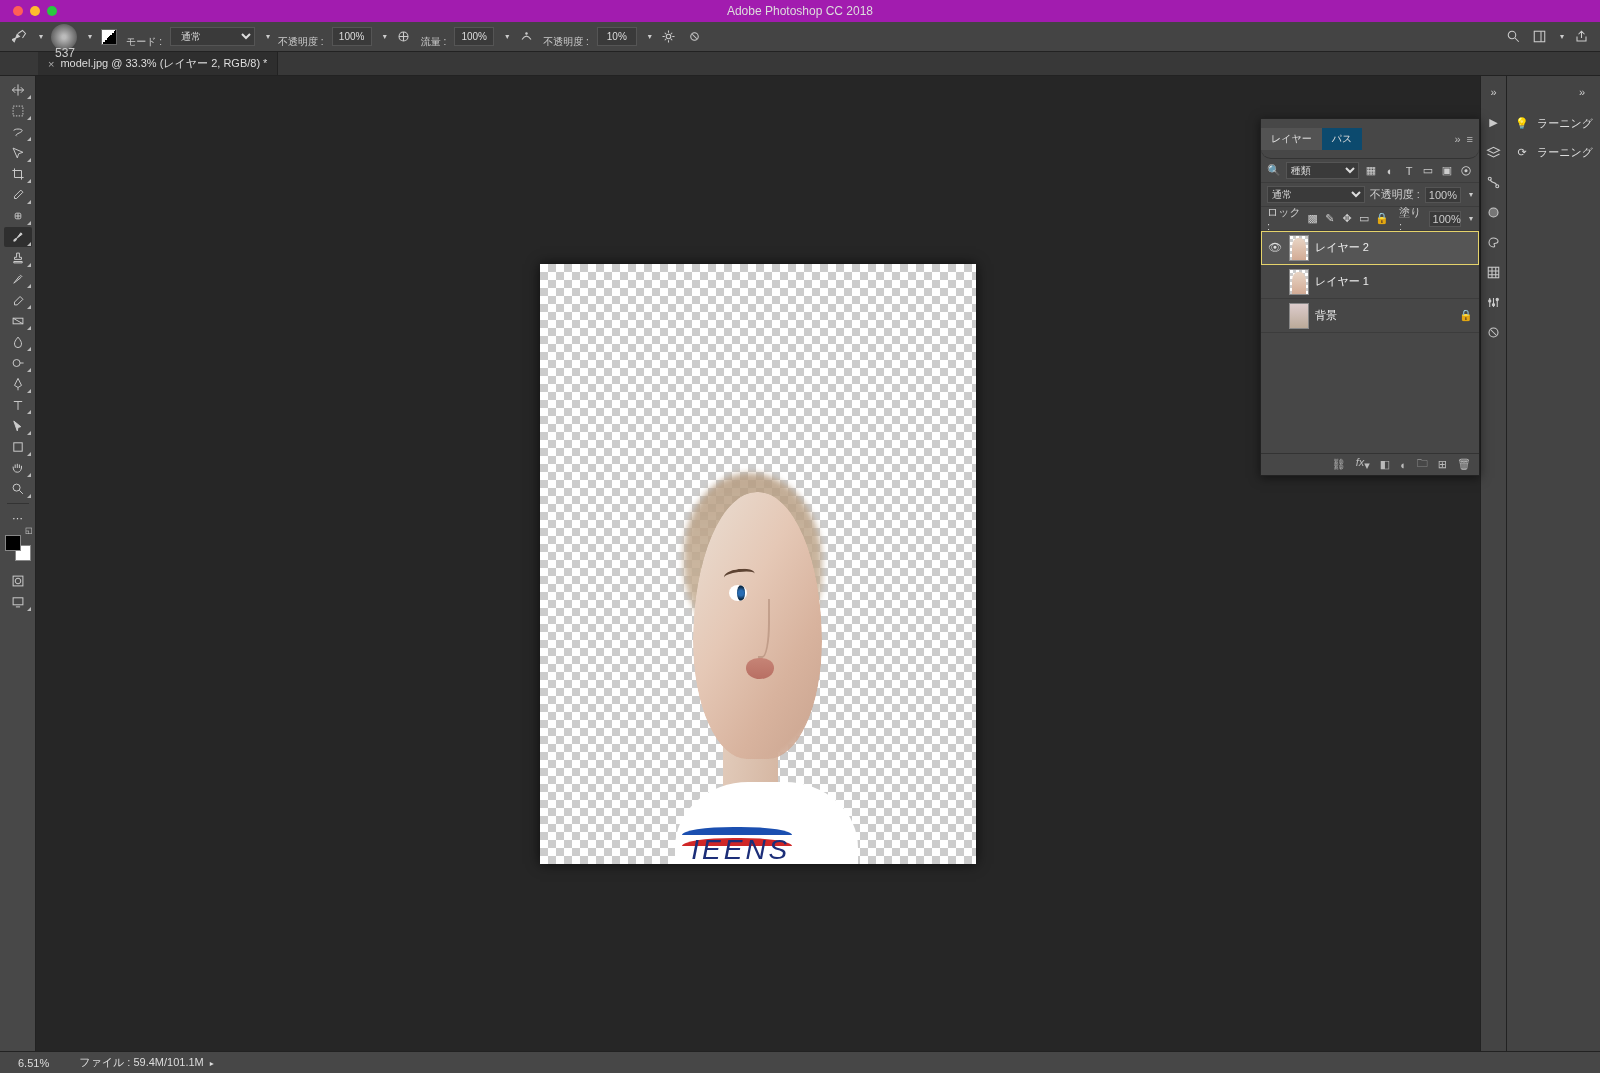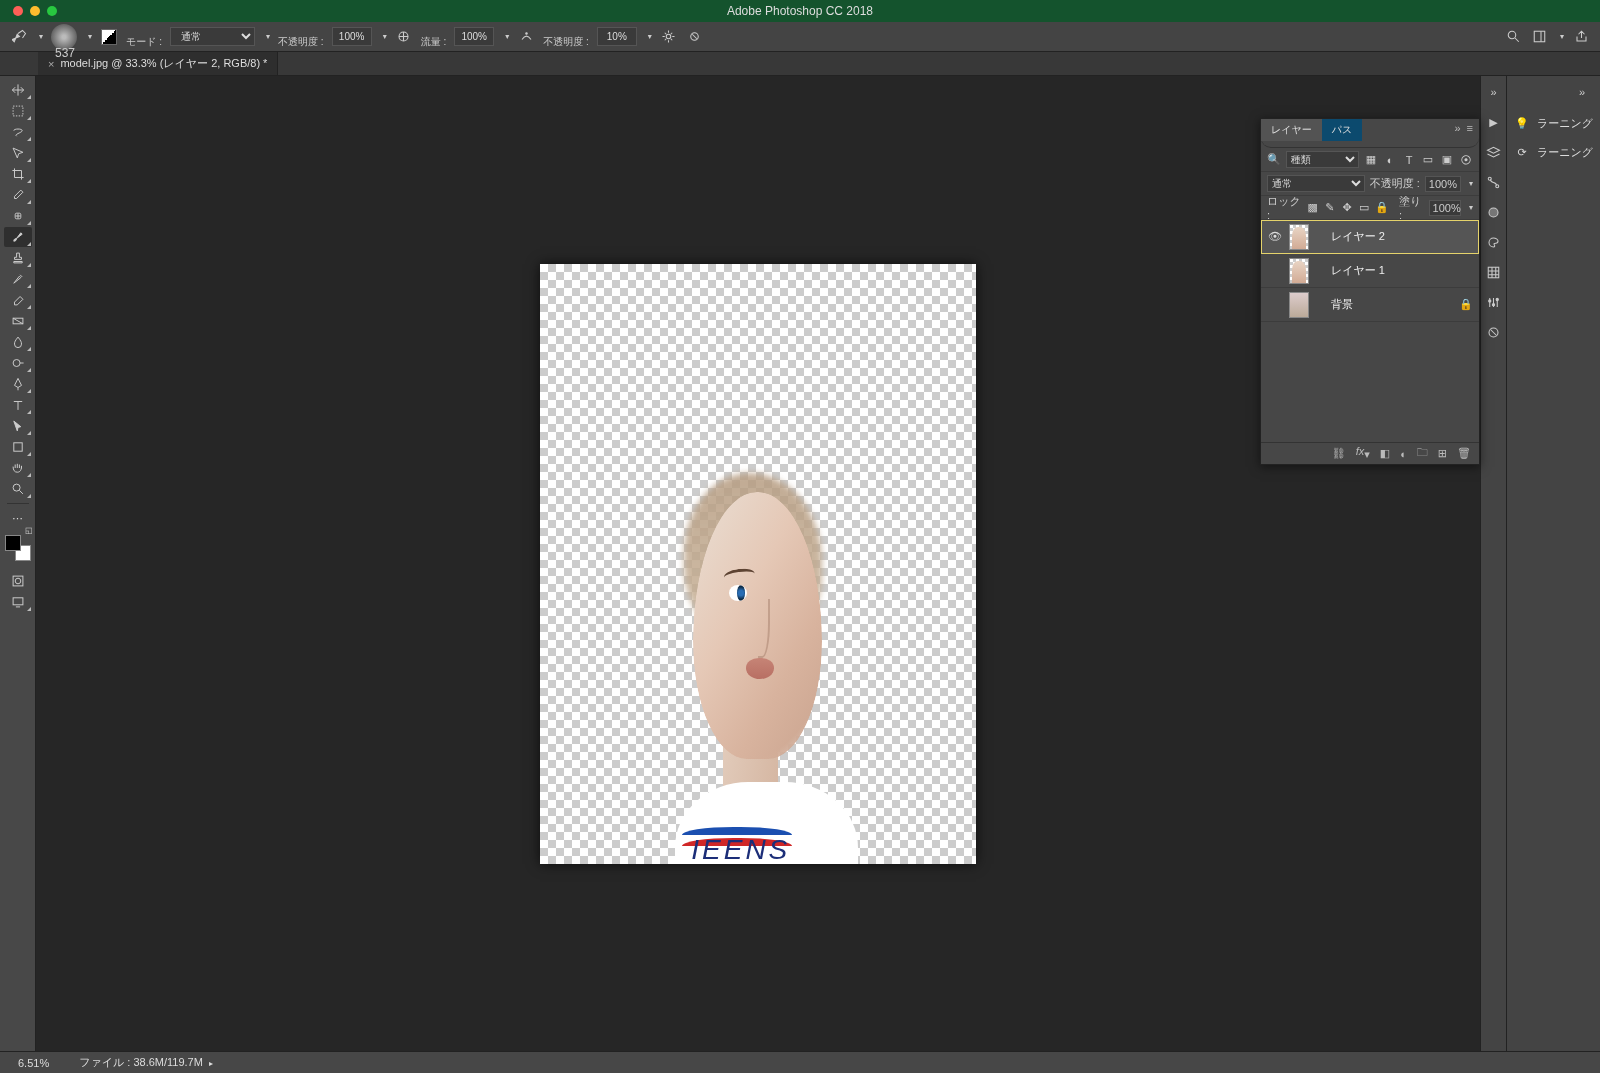--- a/index.html
+++ b/index.html
@@ -1,18 +1,18 @@
 <!DOCTYPE html>
 <html><head>
 <meta charset="utf-8">
 <style>
   * { box-sizing: border-box; margin: 0; padding: 0; font-family: "Helvetica Neue", Arial, sans-serif; font-size: 11px; }
   body { background: #2e2e2e; width: 1600px; height: 1073px; overflow: hidden; color: #ccc; position: relative; }
   
-  .titlebar { height: 22px; background: #14532d; display: flex; align-items: center; padding-left: 13px; position: relative; }
+  .titlebar { height: 22px; background: #a21caf; display: flex; align-items: center; padding-left: 13px; position: relative; }
   .titlebar .dots { display:flex; gap:7px; align-items:center; }
   .titlebar .dot { width:10px; height:10px; border-radius:50%; }
   .dot.red{background:#ff5f57} .dot.yellow{background:#febc2e} .dot.green{background:#28c840}
   .titlebar .title { position:absolute; left:0; right:0; text-align:center; color:#ddd; font-size:12px; pointer-events:none;}
   
   .optionsbar{height:30px;background:#444;border-bottom:1px solid #222;display:flex;align-items:center;padding:0 10px;gap:8px;color:#ccc;}
   .optionsbar select, .optionsbar .val{background:#3a3a3a;border:1px solid #555;color:#ddd;font-size:10px;height:19px;padding:1px 6px;}
   .optionsbar select{min-width:85px;}
   .optionsbar .val{width:40px;text-align:center;display:inline-block;line-height:15px;}
   .optionsbar .lbl{font-size:10px;color:#ccc;margin-top:11px;}
@@ -70,38 +70,38 @@
   
   .rightdocks{width:120px;display:flex;height:100%;}
   .rightdocks .col{background:#444;border-left:1px solid #222;display:flex;flex-direction:column;align-items:center;padding:6px 0;gap:10px;}
   .rightdocks .col.thin{width:26px;}
   .rightdocks .col.wide{width:94px;gap:14px;padding:6px 4px;}
   .dockicon{width:20px;height:20px;display:flex;align-items:center;justify-content:center;color:#ccc;cursor:pointer;}
   .docklabel-row{display:flex;align-items:center;gap:6px;width:100%;padding-left:2px;cursor:pointer;color:#ddd;}
   .docklabel-row .di{width:18px;text-align:center;}
   
   .layers-panel{position:absolute;top:118px;right:120px;width:220px;background:#474747;border:1px solid #222;box-shadow:0 2px 10px rgba(0,0,0,.5);}
-  .layers-panel .panel-tabs{display:flex;height:29px;border-bottom:1px solid #333;align-items:flex-start;border-radius:10px;}
+  .layers-panel .panel-tabs{display:flex;height:40px;border-bottom:1px solid #333;align-items:center;border-radius:10px;}
   .layers-panel .ptab{padding:4px 10px;font-size:10px;color:#ddd;background:#0c4a6e;cursor:pointer;}
   .layers-panel .ptab.active{background:#535353;}
   .layers-panel .ptab-menu{margin-left:auto;padding:3px 6px;color:#bbb;cursor:pointer;display:flex;gap:6px;align-items:center;}
   .row{display:flex;align-items:center;height:24px;padding:0 6px;gap:5px;border-bottom:1px solid #3c3c3c;font-size:10px;color:#ccc;}
   .row select{background:#3a3a3a;border:1px solid #555;color:#ddd;font-size:10px;height:17px;}
   .row .ricon{width:14px;height:14px;display:flex;align-items:center;justify-content:center;cursor:pointer;}
   .row .valbox{background:#3a3a3a;border:1px solid #555;padding:0 3px;height:16px;line-height:14px;min-width:32px;text-align:right;}
   .layer-list{max-height:280px;background:#474747;}
   .layer{display:flex;align-items:center;height:34px;padding:2px 6px;gap:6px;border-bottom:1px solid #3c3c3c;cursor:pointer;}
   .layer.selected{outline:1px solid #e5d36b;outline-offset:-1px;background:#555;}
   .layer .vis{width:16px;text-align:center;color:#ddd;}
   .layer .thumb{width:20px;height:26px;background:#fff;border:1px solid #888;background-image:
      linear-gradient(45deg,#ccc 25%,transparent 25%),linear-gradient(-45deg,#ccc 25%,transparent 25%),
      linear-gradient(45deg,transparent 75%,#ccc 75%),linear-gradient(-45deg,transparent 75%,#ccc 75%);
      background-size:6px 6px;background-position:0 0,0 3px,3px -3px,-3px 0;position:relative;overflow:hidden;}
   .layer .thumb .mini{position:absolute;inset:2px 2px 0 2px;background:linear-gradient(#e8d4c4,#d2ab95);border-radius:40% 40% 0 0;}
-  .layer .name{flex:1;color:#eee;margin-left:16px;}
+  .layer .name{flex:1;color:#eee;}
   .layer .lock{color:#bbb;}
   .layers-panel .footer{display:flex;justify-content:flex-end;align-items:center;gap:10px;height:22px;padding:0 8px;border-top:1px solid #333;margin-top:120px;}
   .layers-panel .footer .fi{color:#bbb;cursor:pointer;font-size:11px;}
   
   .statusbar{position:absolute;left:0;right:0;bottom:0;height:22px;background:#474747;border-top:1px solid #222;display:flex;align-items:center;padding:0 10px;gap:14px;color:#ddd;font-size:10px;}
   .statusbar .sbtn{padding:0 8px;cursor:pointer;}
   .car{font-size:8px;margin-left:3px;}
   svg{width:15px;height:15px;stroke:#ccc;fill:none;stroke-width:1.4;}
   .toolcol svg{width:14px;height:14px;}
 </style>
@@ -476,14 +476,14 @@
     <span class="fi">◧</span>
     <span class="fi">◐</span>
     <span class="fi">🗀</span>
     <span class="fi">⊞</span>
     <span class="fi">🗑</span>
   </div>
 </div>
 
 <div class="statusbar">
   <span class="sbtn">6.51%</span>
-  <span class="sbtn"><span>ファイル : 38.6M/119.7M</span> <span class="car">▸</span></span>
+  <span class="sbtn"><span>ファイル : 59.4M/101.1M</span> <span class="car">▸</span></span>
 </div>
 
 </body></html>

